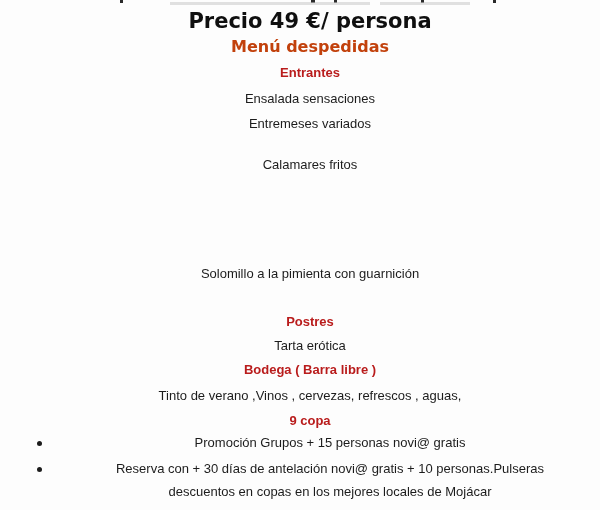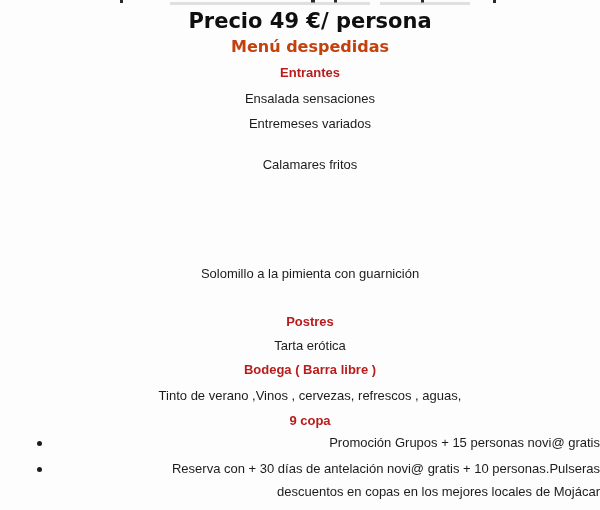--- a/index.html
+++ b/index.html
@@ -46,21 +46,21 @@
     color: #b91c1c;
   }
   .tab-gap {
     display: inline-block;
     width: 42px;
   }
   .note-line {
     position: absolute;
     left: 60px;
     right: 20px;
-    text-align: right;
+    text-align: center;
     font-size: 13px;
     line-height: 18px;
     white-space: pre;
   }
   .bullet-dot {
     position: absolute;
     left: -23px;
     top: 7px;
     width: 5px;
     height: 5px;

